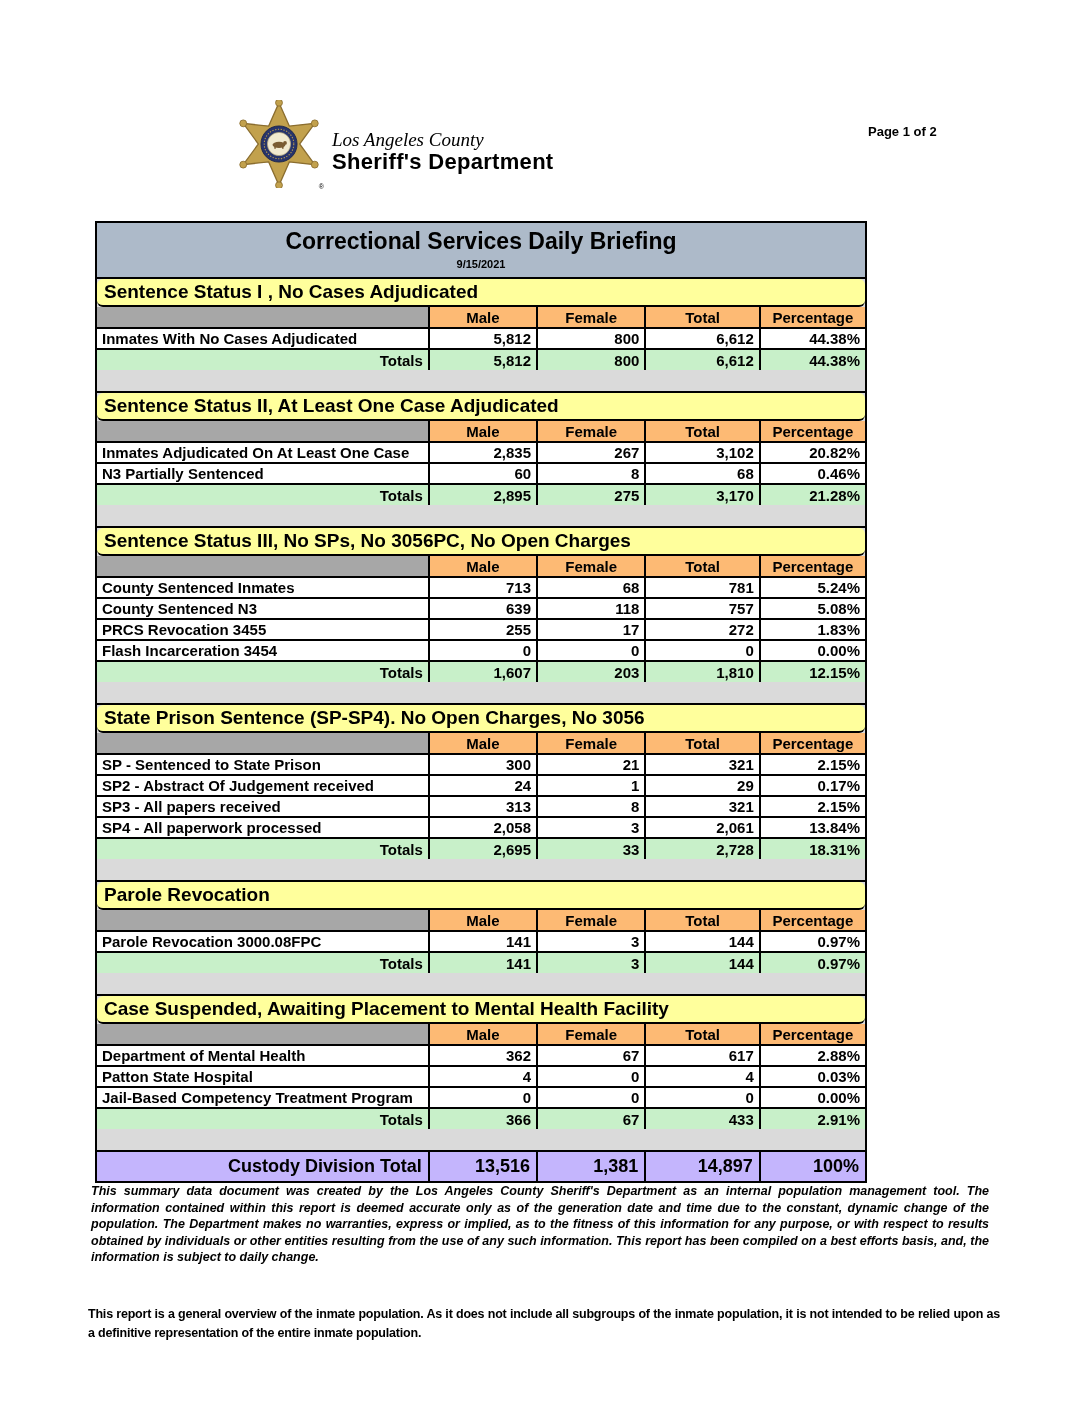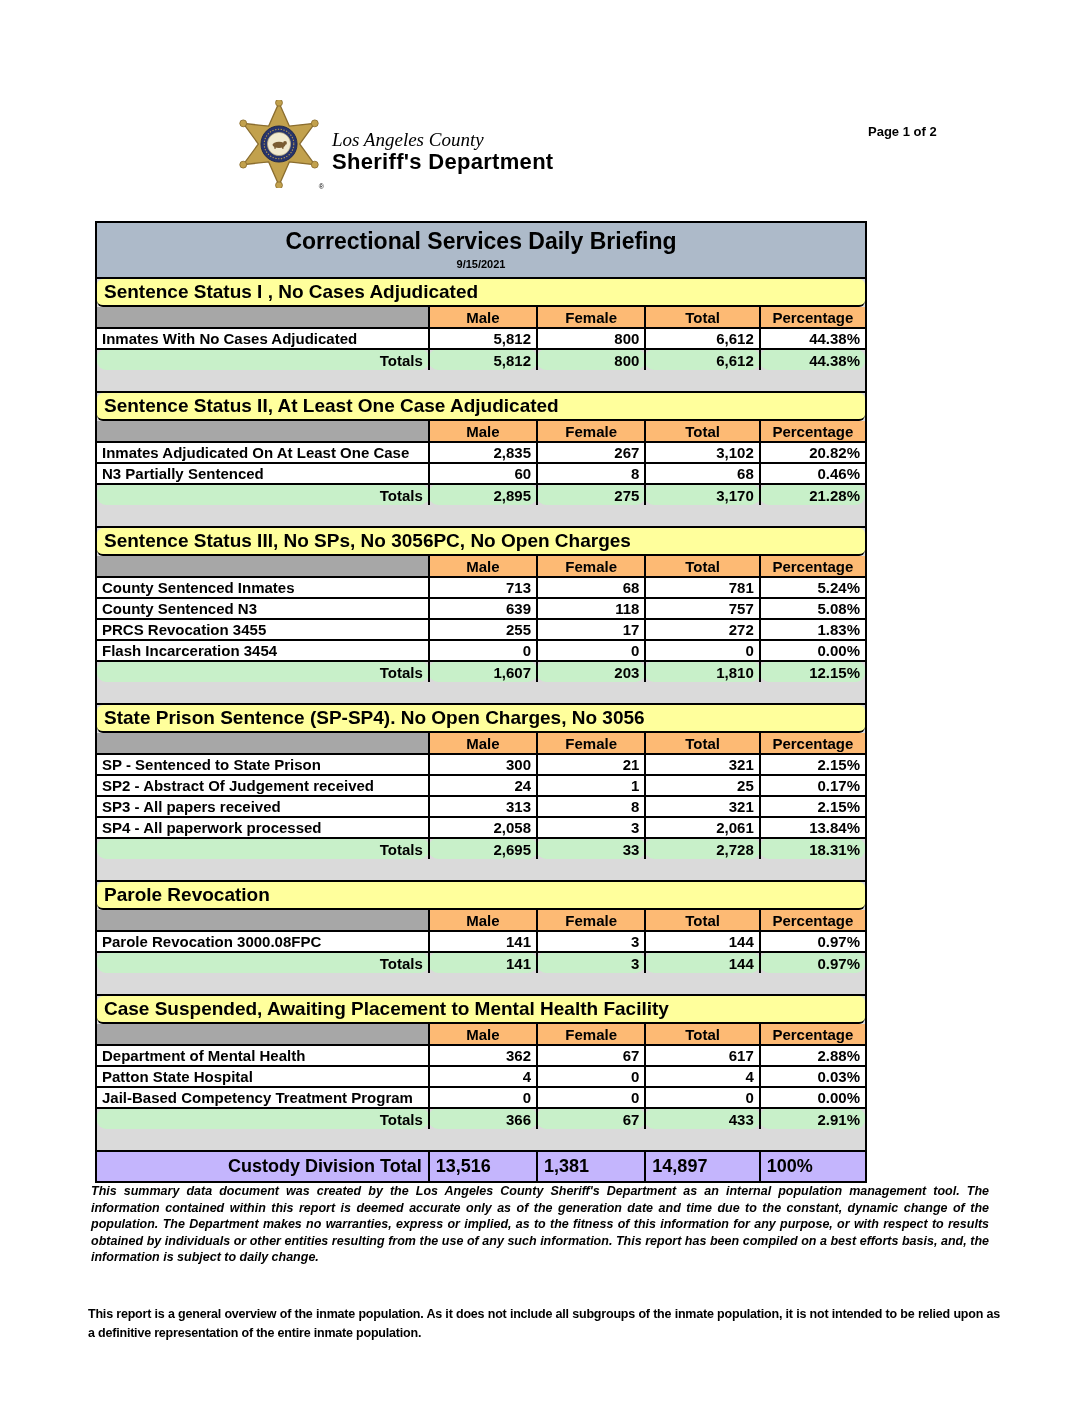--- a/index.html
+++ b/index.html
@@ -37,34 +37,34 @@
   }
   table.sec-table td:first-child { border-left:none; }
   table.sec-table td:last-child  { border-right:none; }
   table.sec-table tr:first-child td { border-top:none; }
   table.sec-table tr:last-child td  { border-bottom:none; }
   tr.colhead td { background:#fdba74; text-align:center; }
   tr.colhead td.blank { background:#A7A7A7; }
   tr.data td { background:#ffffff; }
   td.label { text-align:left; }
   td.num { text-align:right; }
-  tr.totals td { background:#C8F0C9;border-radius:9px; }
+  tr.totals td { background:#C8F0C9; }
   tr.totals td.tlabel { text-align:right; }
   .gap { height:23px; background:#DADADA; border-bottom:2px solid #000; }
 
   table.grand { border-collapse:collapse; width:100%; table-layout:fixed; }
   table.grand td {
     background:#c4b5fd; border:2px solid #000; height:29px; padding:0 6px;
     font-size:18px; font-weight:bold; white-space:nowrap; overflow:hidden;
   }
   table.grand td:first-child { border-left:none; }
   table.grand td:last-child { border-right:none; }
   table.grand tr td { border-bottom:none; border-top:none; }
   table.grand td.glabel { text-align:right; }
-  table.grand td.num { text-align:left; }
+  table.grand td.num { text-align:right; }
 
   
   .footnote1 {
     position:absolute; left:91px; top:1183px; width:898px;
     font-size:12.5px; font-weight:bold; font-style:italic; line-height:16.5px;
     text-align:justify;
   }
   .footnote2 {
     position:absolute; left:88px; top:1305px; width:912px;
     font-size:12.5px; font-weight:bold; line-height:19px; letter-spacing:-0.2px;
@@ -268,21 +268,21 @@
       <td class="label">SP - Sentenced to State Prison</td>
       <td class="num">300</td>
       <td class="num">21</td>
       <td class="num">321</td>
       <td class="num">2.15%</td>
     </tr>
             <tr class="data">
       <td class="label">SP2 - Abstract Of Judgement received</td>
       <td class="num">24</td>
       <td class="num">1</td>
-      <td class="num">25</td>
+      <td class="num">29</td>
       <td class="num">0.17%</td>
     </tr>
             <tr class="data">
       <td class="label">SP3 - All papers received</td>
       <td class="num">313</td>
       <td class="num">8</td>
       <td class="num">321</td>
       <td class="num">2.15%</td>
     </tr>
             <tr class="data">

